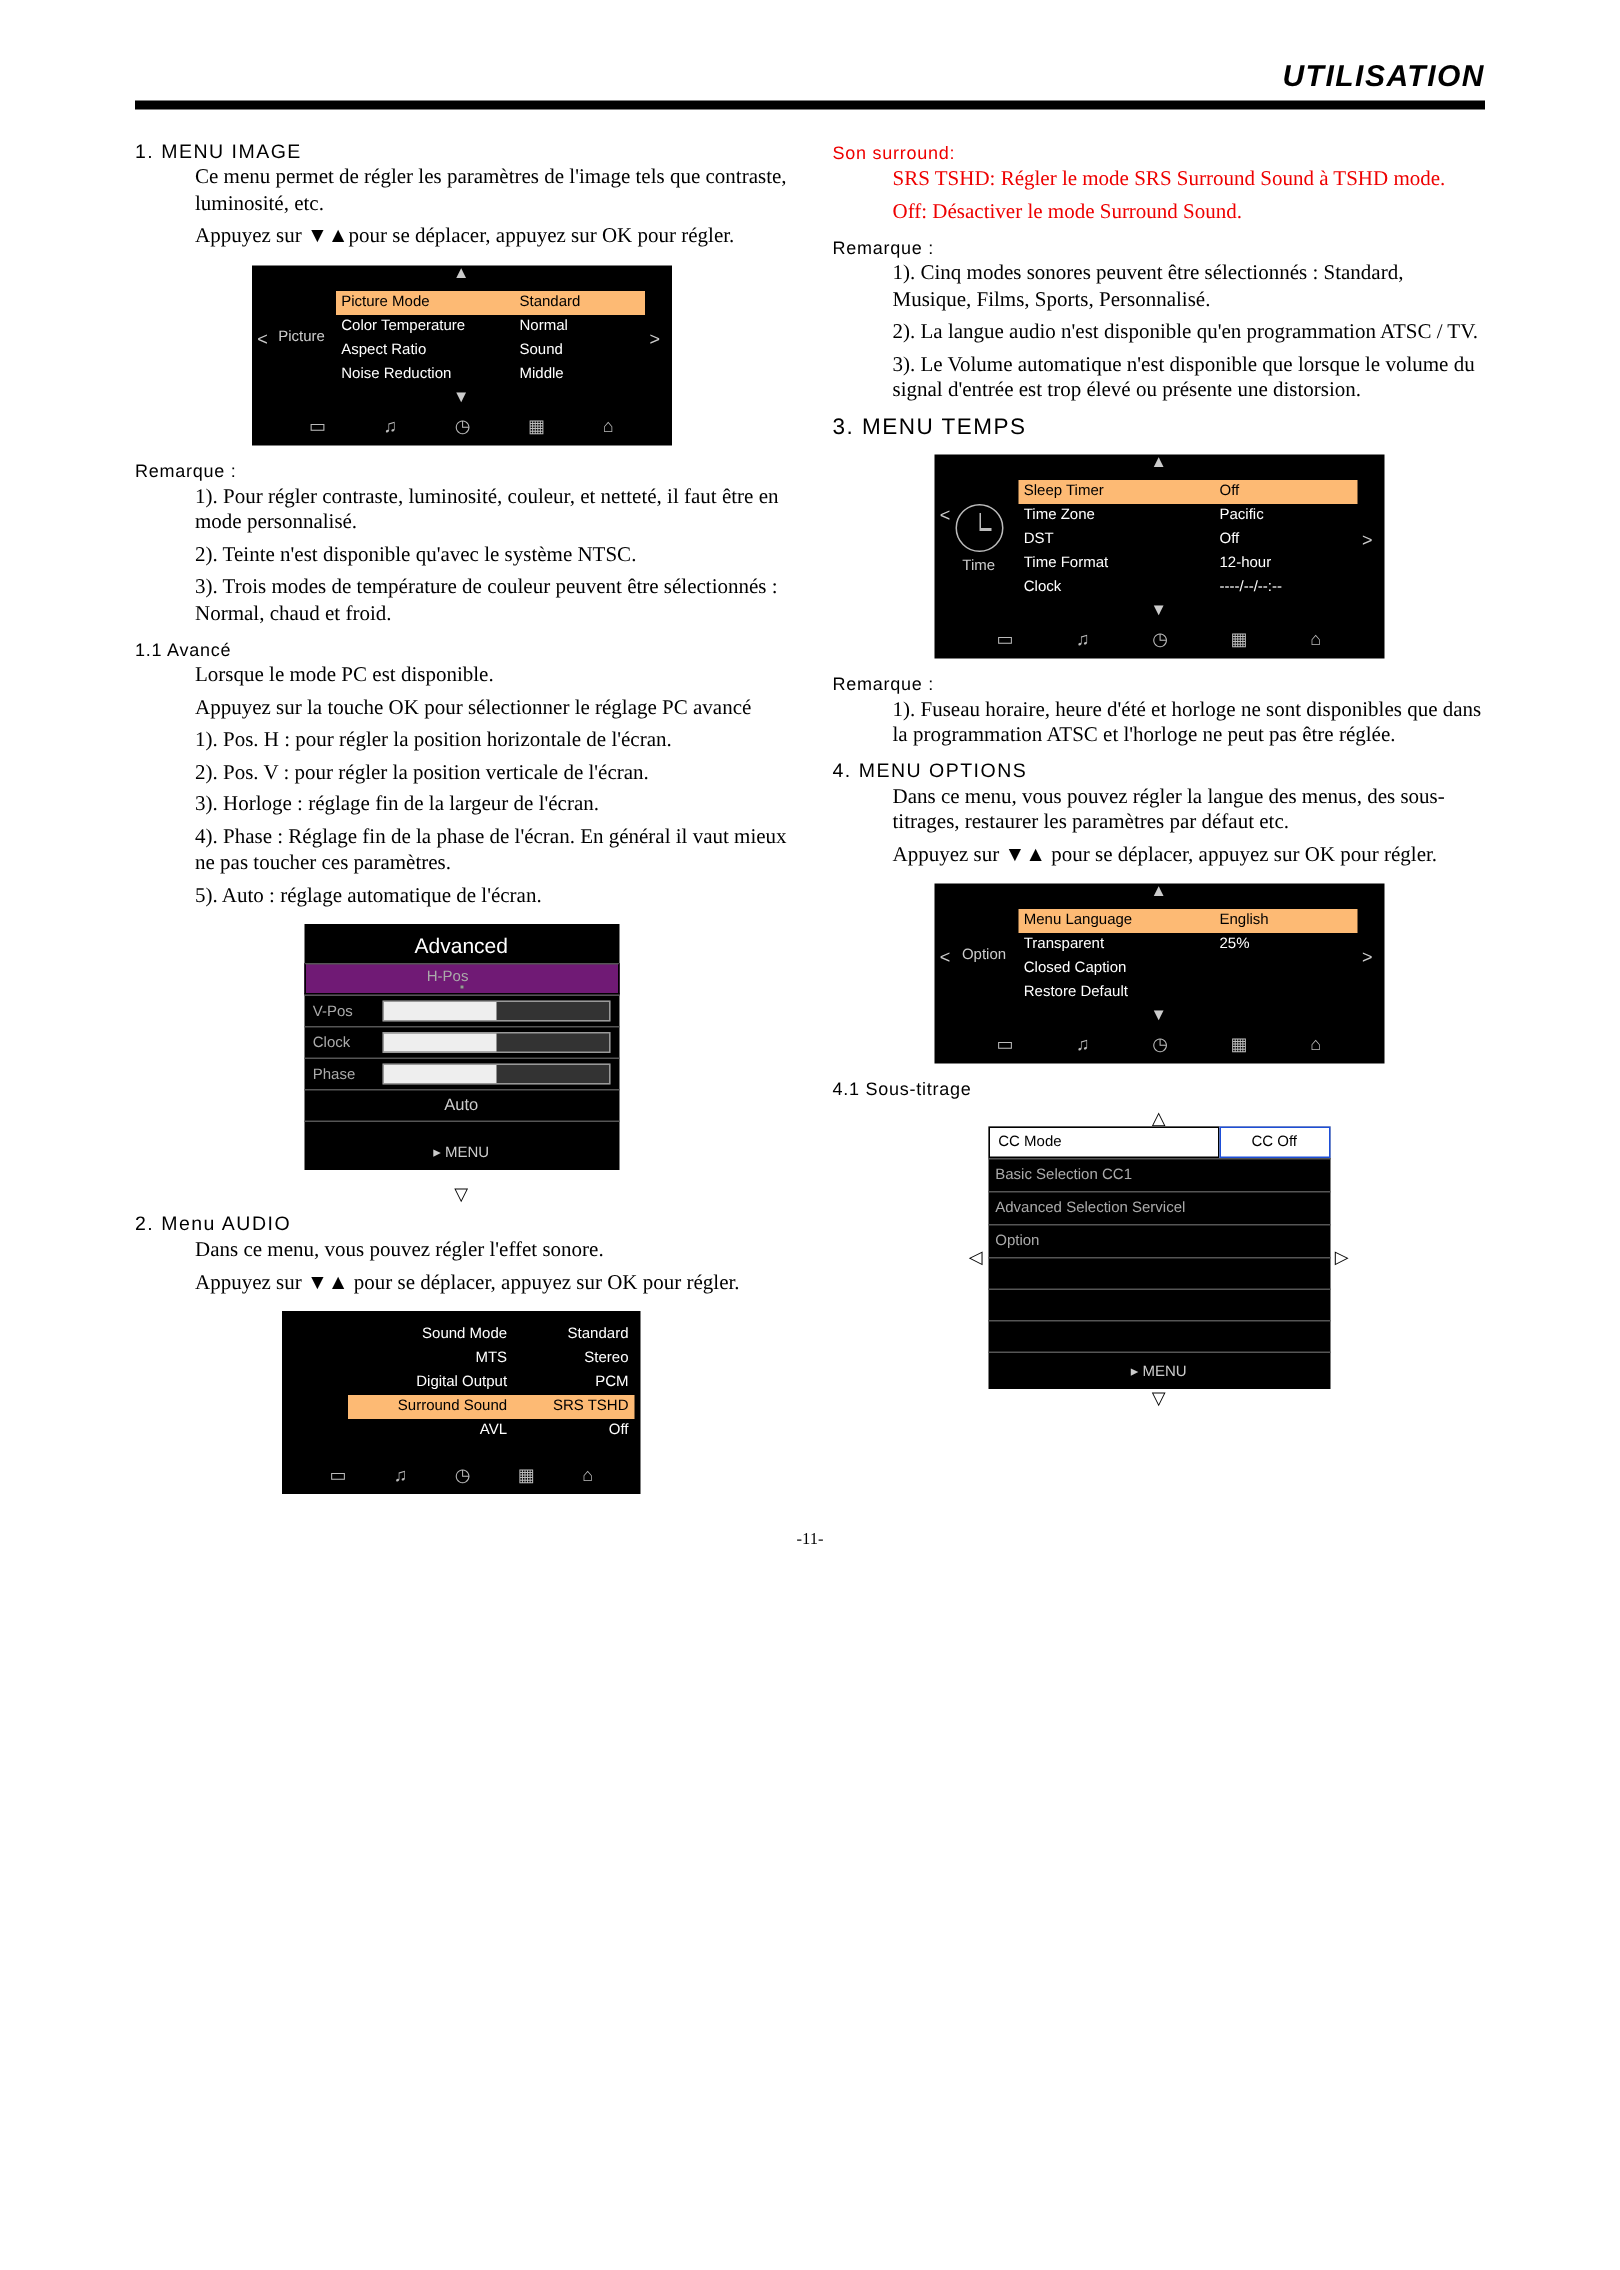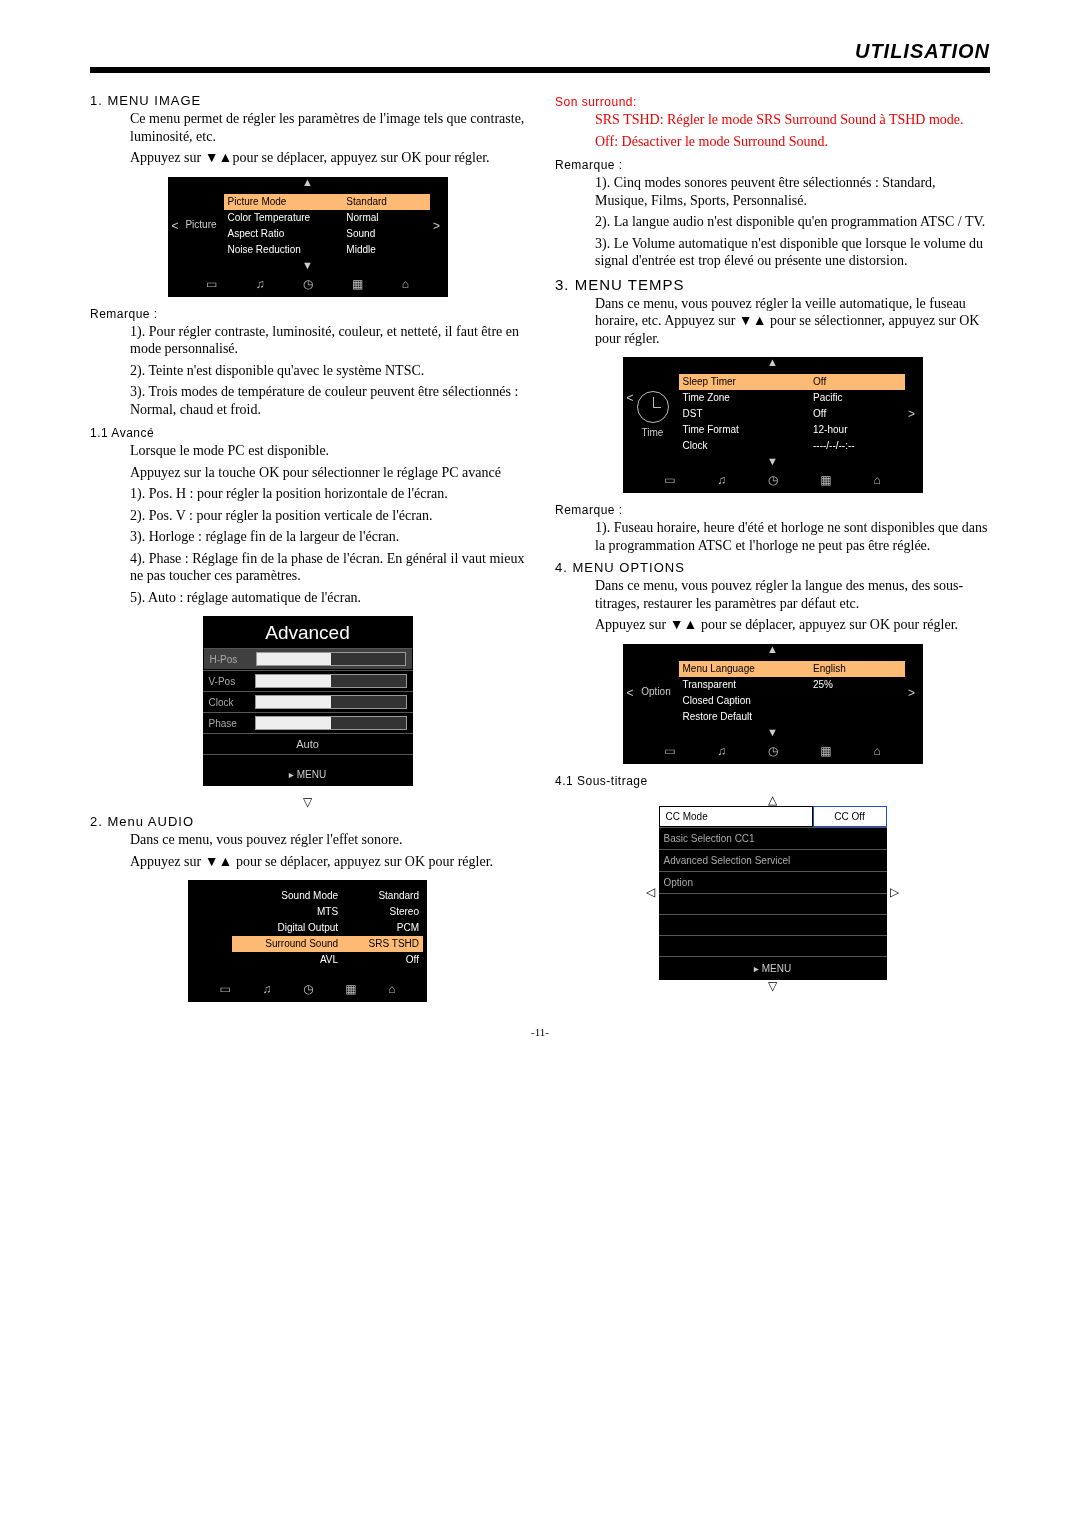--- a/index.html
+++ b/index.html
@@ -86,21 +86,21 @@
   .osd-table {
     flex: 1;
   }
   .osd-row {
     display: flex;
     line-height: 14px;
   }
   .osd-cell-l { flex: 1.4; padding: 1px 4px; }
   .osd-cell-r { flex: 1; padding: 1px 4px; }
   .highlight { background: #fdba74; color: #000; }
-  .highlight-box { background: #404040; color: #000; border: 1px solid #000; }
+  .highlight-box { background: #701a75; color: #000; border: 1px solid #000; flex-direction: column; }
   .osd-caret-top, .osd-caret-bot {
     text-align: center;
     font-size: 11px;
     line-height: 11px;
     color: #ccc;
   }
   .osd-iconbar {
     display: flex;
     justify-content: space-evenly;
     align-items: center;
@@ -125,21 +125,21 @@
   }
   .clock-icon::after {
     content:"";
     position:absolute;
     width:8px; height:1.5px;
     background:#bbb;
     top:15px; left:50%;
   }
   .osd-adv-head {
     text-align:center;
-    font-size:19px;
+    font-size:14px;
     color:#fff;
     padding:6px 0 4px 0;
   }
   .osd-adv-row {
     display:flex;
     align-items:center;
     border-top:1px solid #555;
     padding:3px 6px;
   }
   .adv-label { width:46px; color:#aaa; font-size:10px; }
@@ -368,23 +368,20 @@
   <div class="sub-title red">Son surround:</div>
   <div class="para red">SRS TSHD: Régler le mode SRS Surround Sound à TSHD mode.</div>
   <div class="para red">Off: Désactiver le mode Surround Sound.</div>
 
   <div class="sub-title">Remarque :</div>
   <div class="para">1). Cinq modes sonores peuvent être sélectionnés : Standard, Musique, Films, Sports, Personnalisé.</div>
   <div class="para">2). La langue audio n'est disponible qu'en programmation ATSC / TV.</div>
   <div class="para">3). Le Volume automatique n'est disponible que lorsque le volume du signal d'entrée est trop élevé ou présente une distorsion.</div>
 
   <div class="section-title" style="font-size:15px;">3. MENU TEMPS</div>
-  <div class="para">
-    <span>Dans ce menu, vous pouvez régler la veille automatique, le fuseau horaire, etc. Appuyez sur </span><span>▼▲</span><span> pour se sélectionner, appuyez sur OK pour régler.</span>
-  </div>
 
   <div class="osd osd-time">
     <div class="osd-caret-top">▲</div>
     <div class="osd-inner">
       <div class="osd-left">
         <span class="carL">&lt;</span>
         <div class="clock-icon"></div>
         <span>Time</span>
       </div>
       <div class="osd-table">

